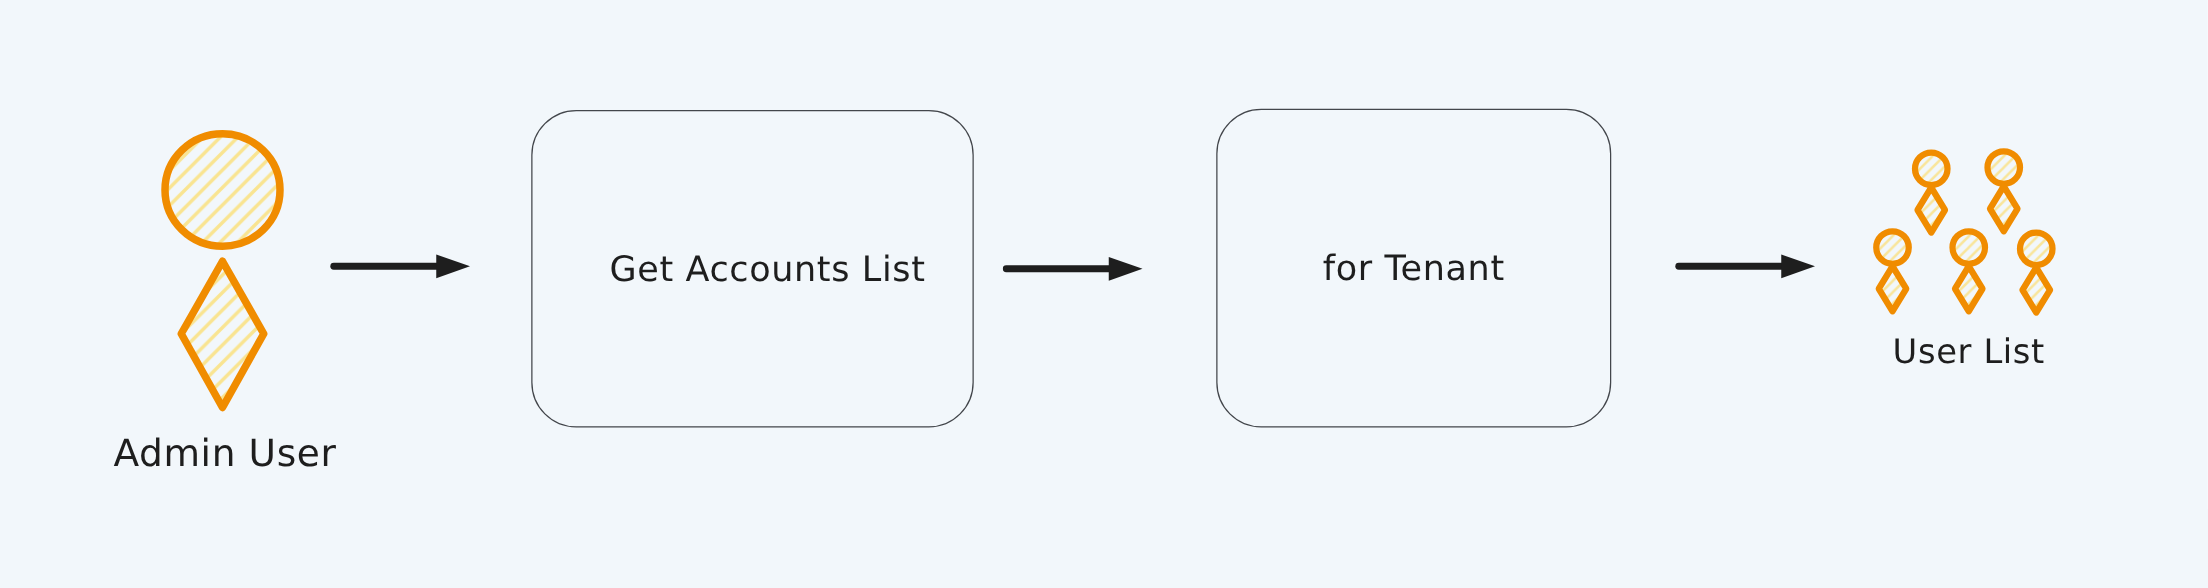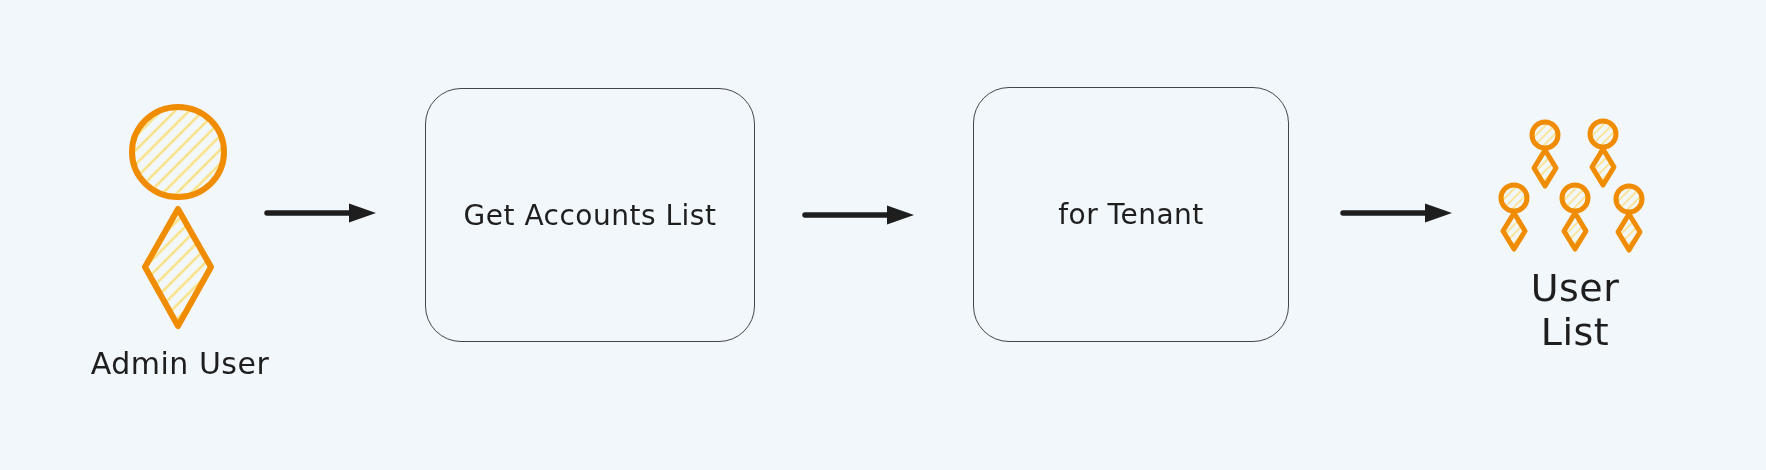--- a/index.html
+++ b/index.html
@@ -26,21 +26,21 @@
     justify-content: center;
     text-align: center;
     font-size: 28px;
     letter-spacing: 0.5px;
   }
   .node-box .line { display: block; line-height: 35px; }
 
   .caption {
     position: absolute;
     text-align: center;
-    font-size: 38px;
+    font-size: 27px;
     letter-spacing: 0.5px;
     color: #1e1e1e;
   }
 
   svg { display: block; }
 </style>
 </head>
 <body>
 
 <div class="canvas">
@@ -54,21 +54,21 @@
     <ellipse cx="58" cy="56" rx="46" ry="45" fill="url(#hatchA)" stroke="#f08c00" stroke-width="6"></ellipse>
     <path d="M58,113 L91,171 L58,230 L25,171 Z" fill="url(#hatchA)" stroke="#f08c00" stroke-width="6" stroke-linejoin="round"></path>
   </svg>
   <div class="caption" style="left:80px; top:346px; width:200px; font-size:30px;">Admin User</div>
 
   <svg class="abs" style="left:264px; top:200px;" width="116" height="26" viewBox="0 0 116 26">
     <line x1="3" y1="13" x2="88" y2="13" stroke="#1e1e1e" stroke-width="5.5" stroke-linecap="round"></line>
     <polygon points="85,3.5 112,13 85,22.5" fill="#1e1e1e"></polygon>
   </svg>
 
-  <div class="node-box" style="left:425px; top:88px; width:328px; height:252px;">
+  <div class="node-box" style="left:425px; top:88px; width:328px; height:252px;padding-left:24px;">
     <span class="line">Get Accounts List</span>
   </div>
 
   <svg class="abs" style="left:802px; top:202px;" width="116" height="26" viewBox="0 0 116 26">
     <line x1="3" y1="13" x2="88" y2="13" stroke="#1e1e1e" stroke-width="5.5" stroke-linecap="round"></line>
     <polygon points="85,3.5 112,13 85,22.5" fill="#1e1e1e"></polygon>
   </svg>
 
   <div class="node-box" style="left:973px; top:87px; width:314px; height:253px;">
     <span class="line">for Tenant</span>

